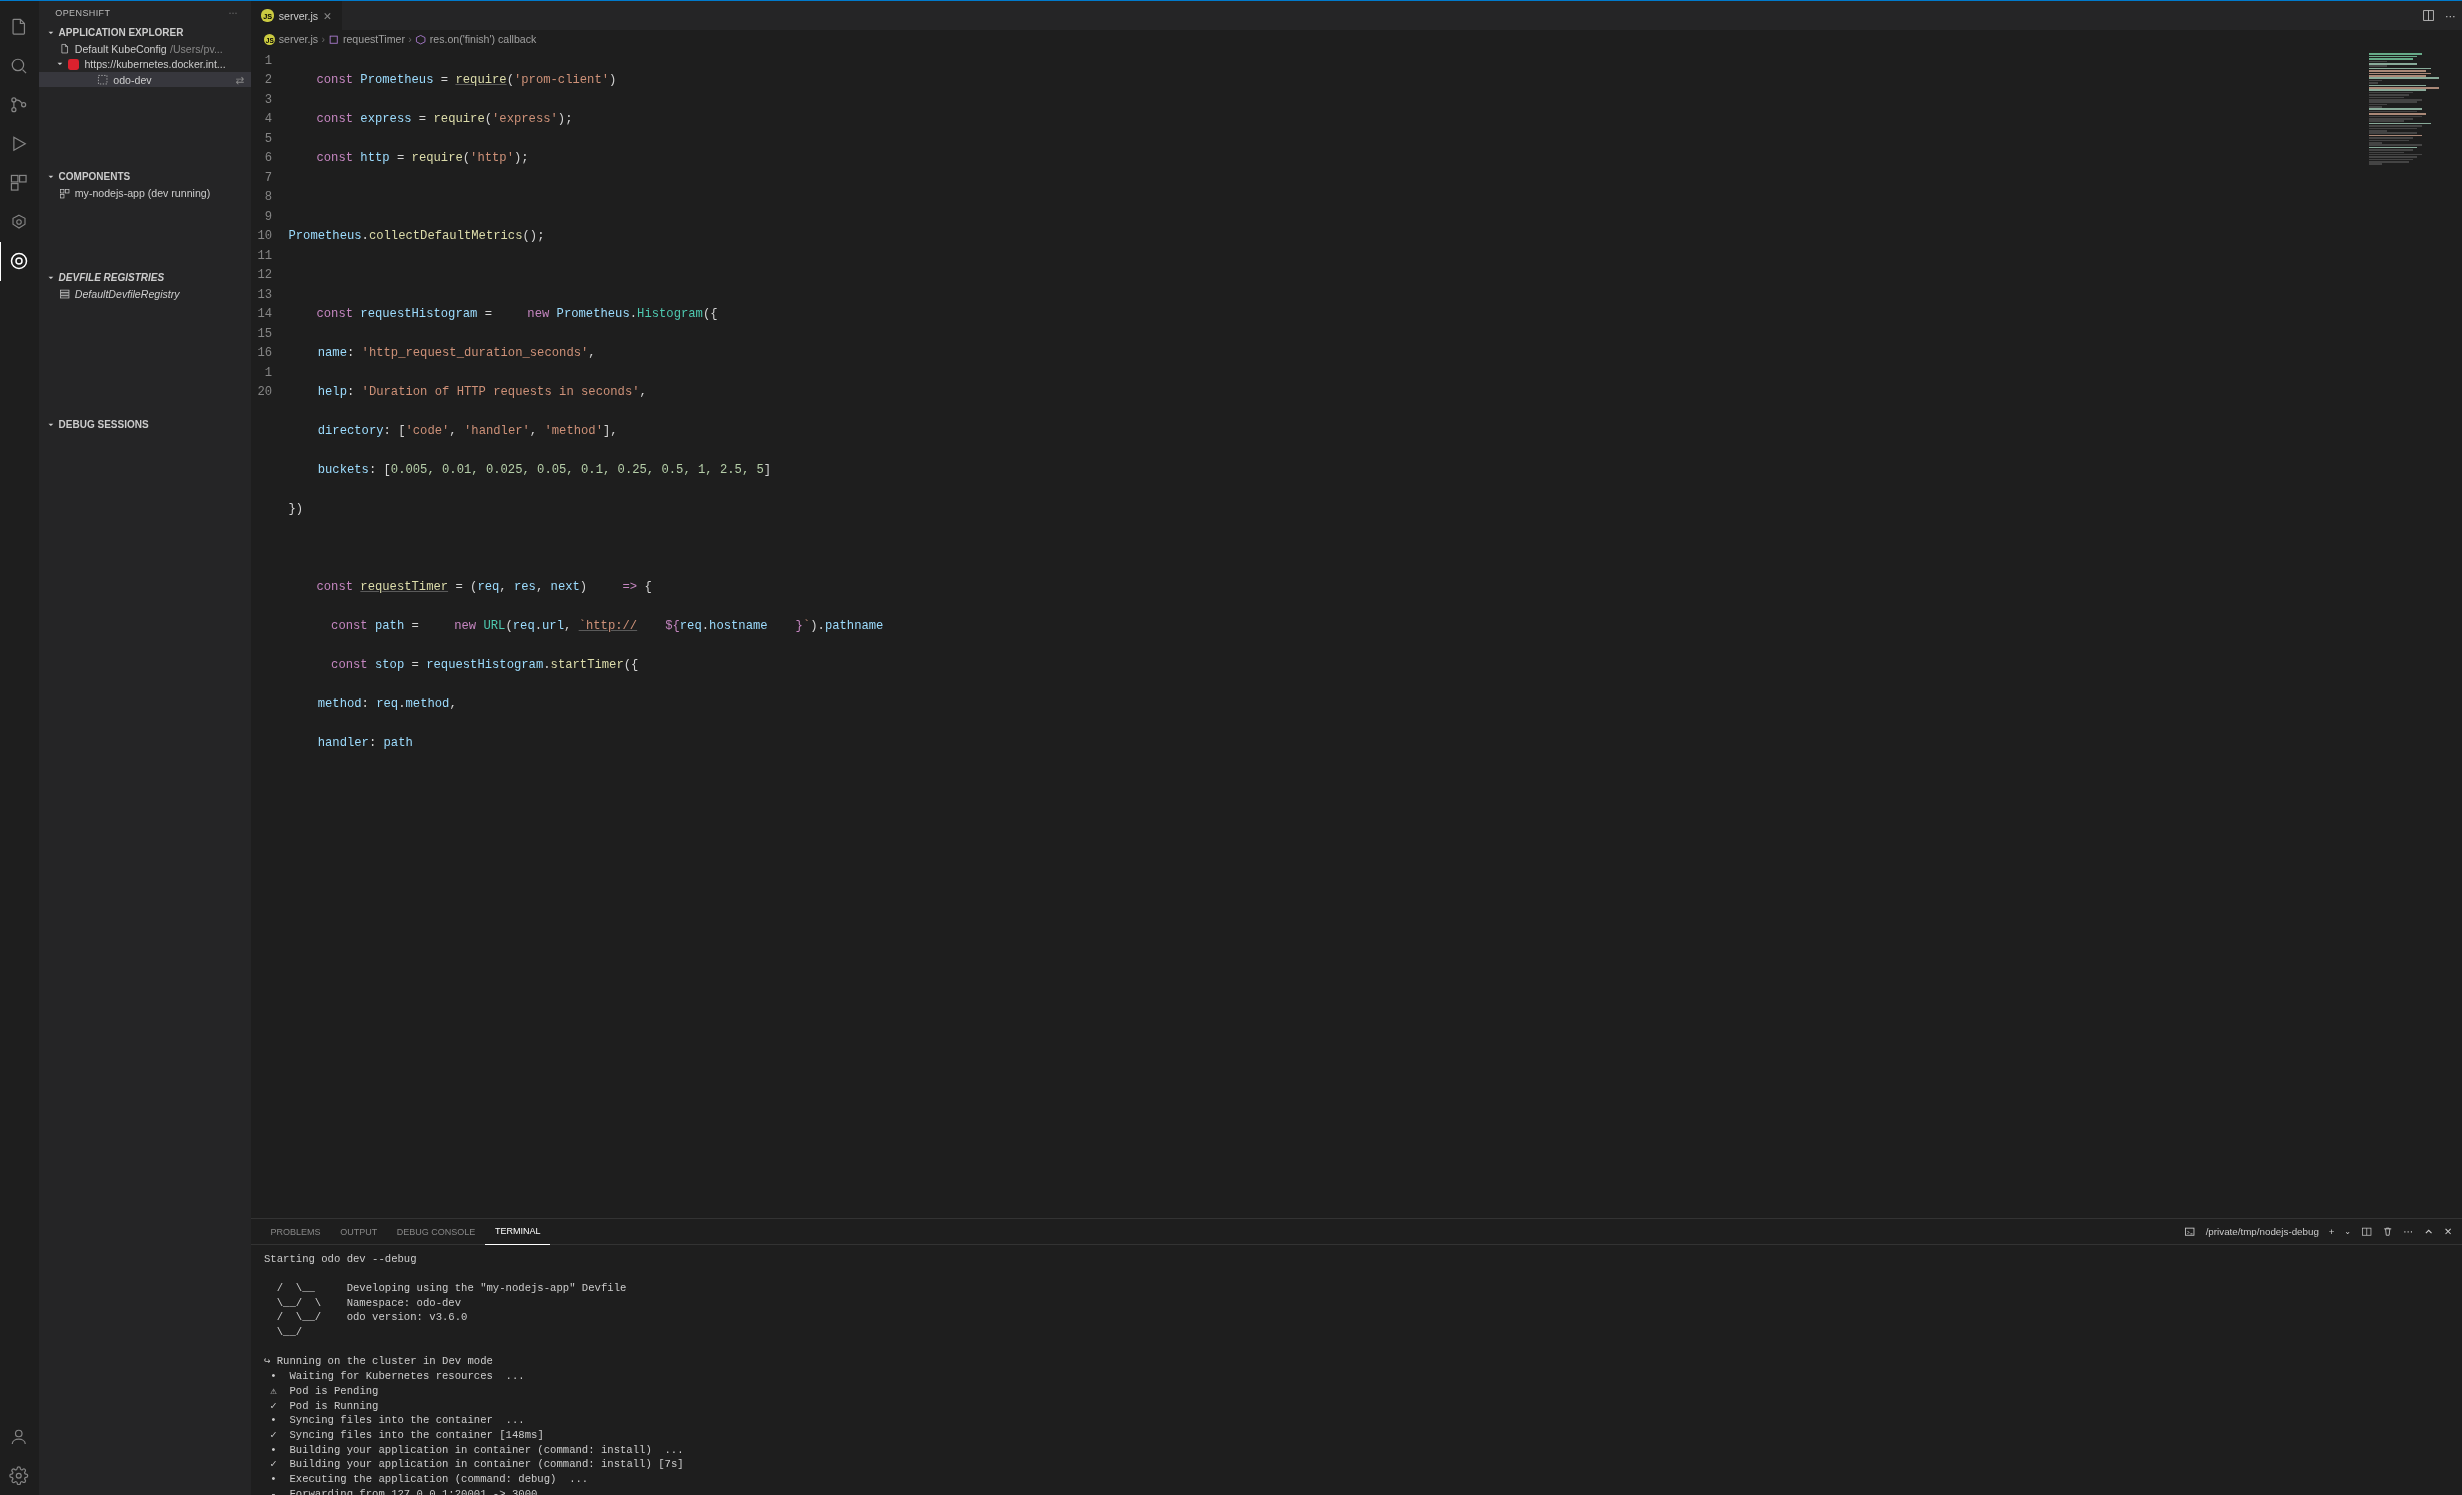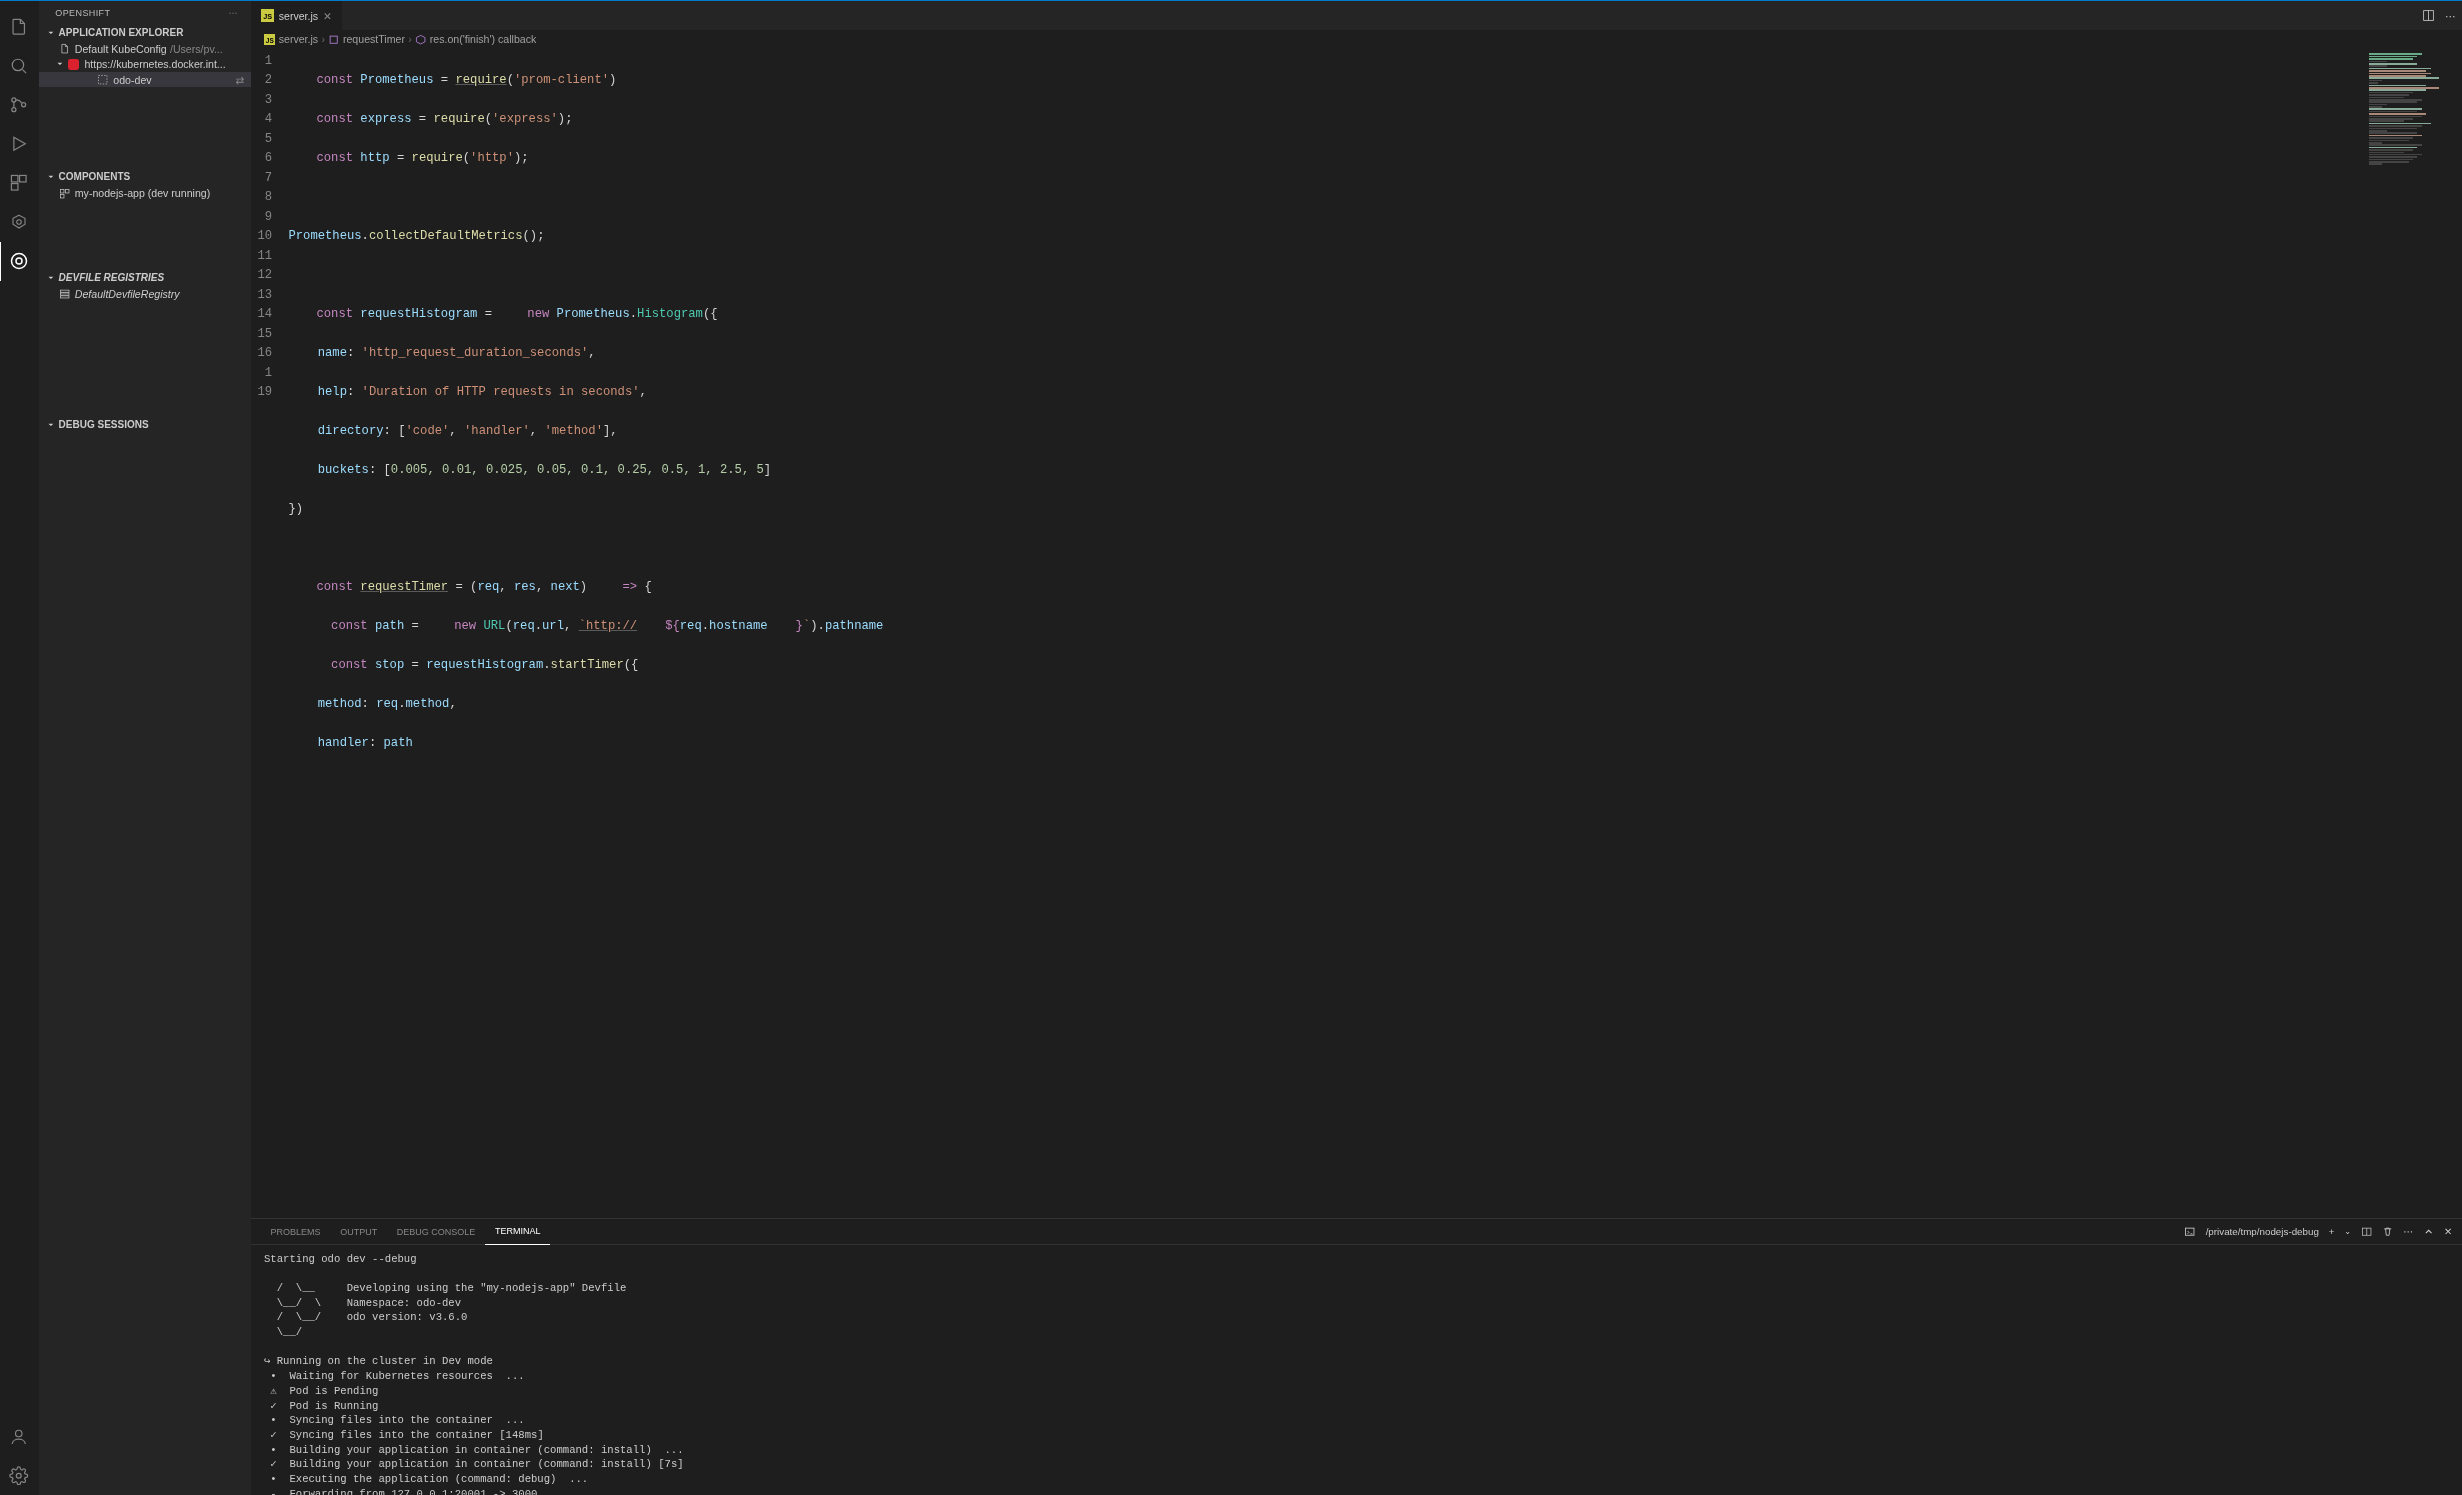--- a/index.html
+++ b/index.html
@@ -229,20 +229,21 @@
 .js-icon {
   width: 13px; height: 13px;
   background: #cbcb41;
   color: #000;
   font-size: 7.3px;
   font-weight: bold;
   display: inline-flex;
   align-items: flex-end;
   justify-content: flex-end;
   padding: 0.8px 1.6px;
+  border-radius: 6px;
 }
 .icon-red {
   width: 11.4px; height: 11.4px;
   background: #db212e;
   border-radius: 2.4px;
 }
 </style>
 </head>
 <body>
 
@@ -443,21 +444,21 @@
             <div>8</div>
             <div>9</div>
             <div>10</div>
             <div>11</div>
             <div>12</div>
             <div>13</div>
             <div>14</div>
             <div>15</div>
             <div>16</div>
             <div>1</div>
-            <div>19</div>
+            <div>20</div>
         </div>
         <div class="code">
 <div><span class="kw">const</span> <span class="var">Prometheus</span><span class="op"> = </span><span class="fn underline">require</span><span class="op">(</span><span class="str">'prom-client'</span><span class="op">)</span></div>
 <div><span class="kw">const</span> <span class="var">express</span><span class="op"> = </span><span class="fn">require</span><span class="op">(</span><span class="str">'express'</span><span class="op">);</span></div>
 <div><span class="kw">const</span> <span class="var">http</span><span class="op"> = </span><span class="fn">require</span><span class="op">(</span><span class="str">'http'</span><span class="op">);</span></div>
 <div> </div>
 <div><span class="var">Prometheus</span><span class="op">.</span><span class="fn">collectDefaultMetrics</span><span class="op">();</span></div>
 <div> </div>
 <div><span class="kw">const</span> <span class="var">requestHistogram</span><span class="op"> = </span><span class="kw">new</span><span> </span><span class="var">Prometheus</span><span class="op">.</span><span class="type">Histogram</span><span class="op">({</span></div>
 <div><span class="var">    name</span><span class="op">: </span><span class="str">'http_request_duration_seconds'</span><span class="op">,</span></div>

